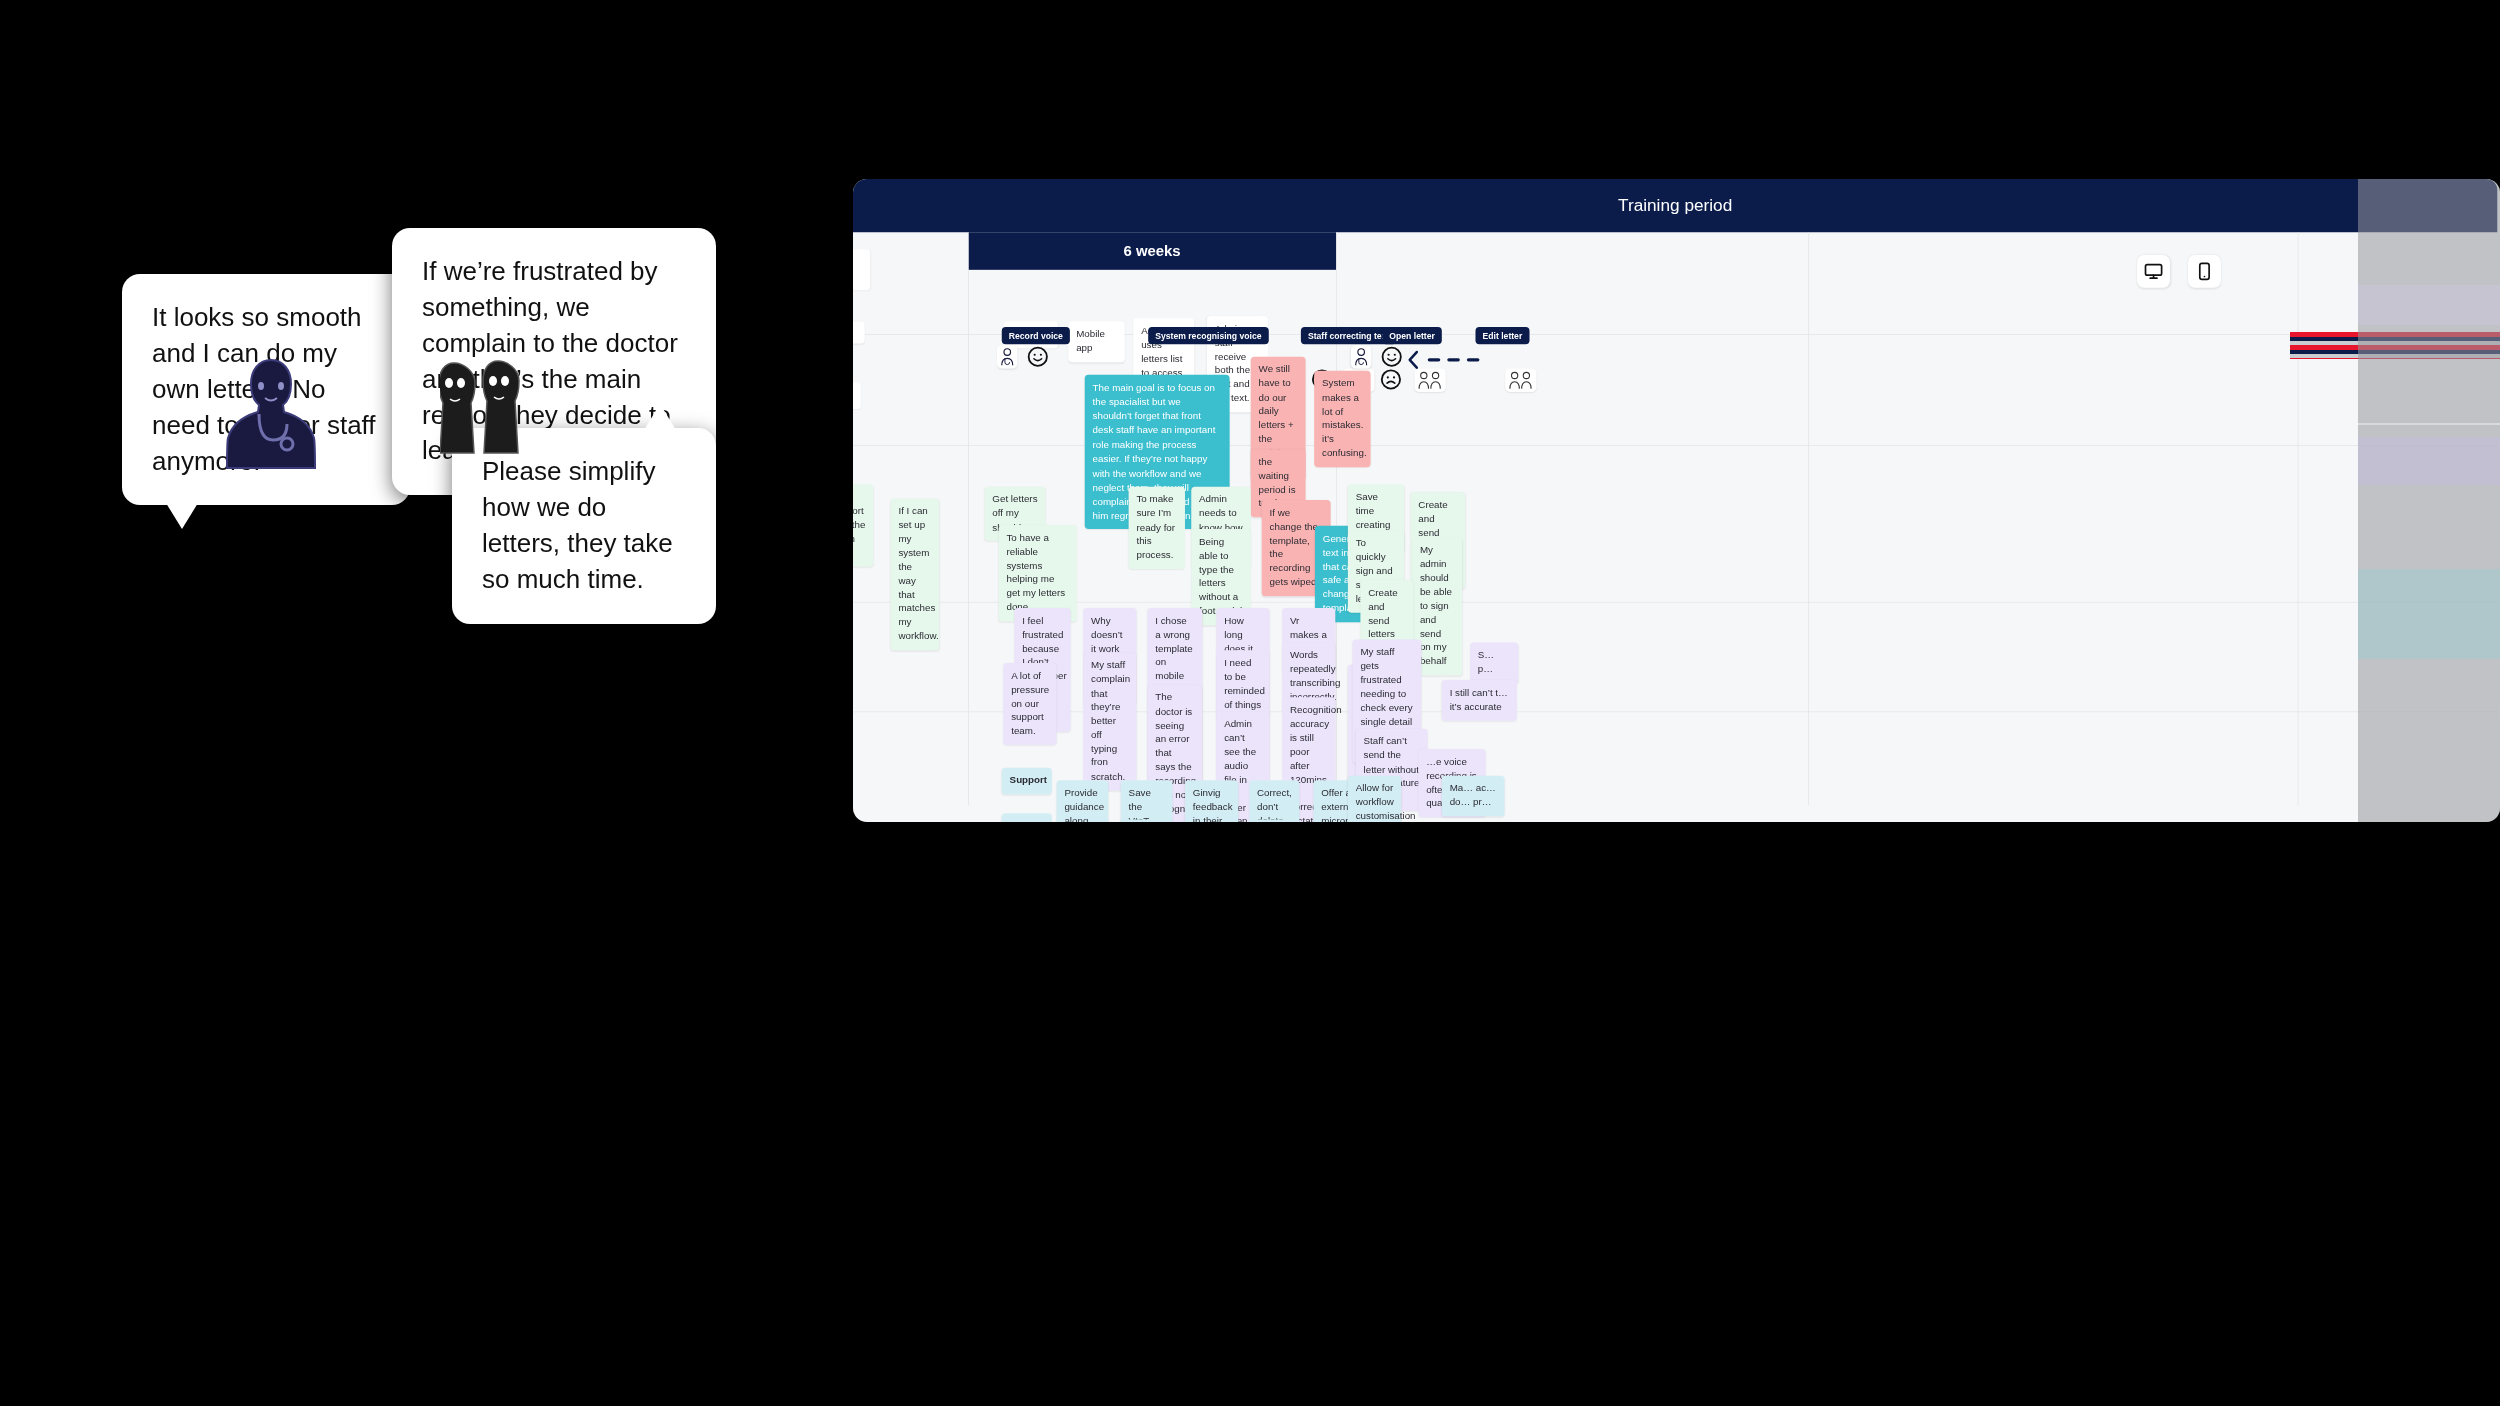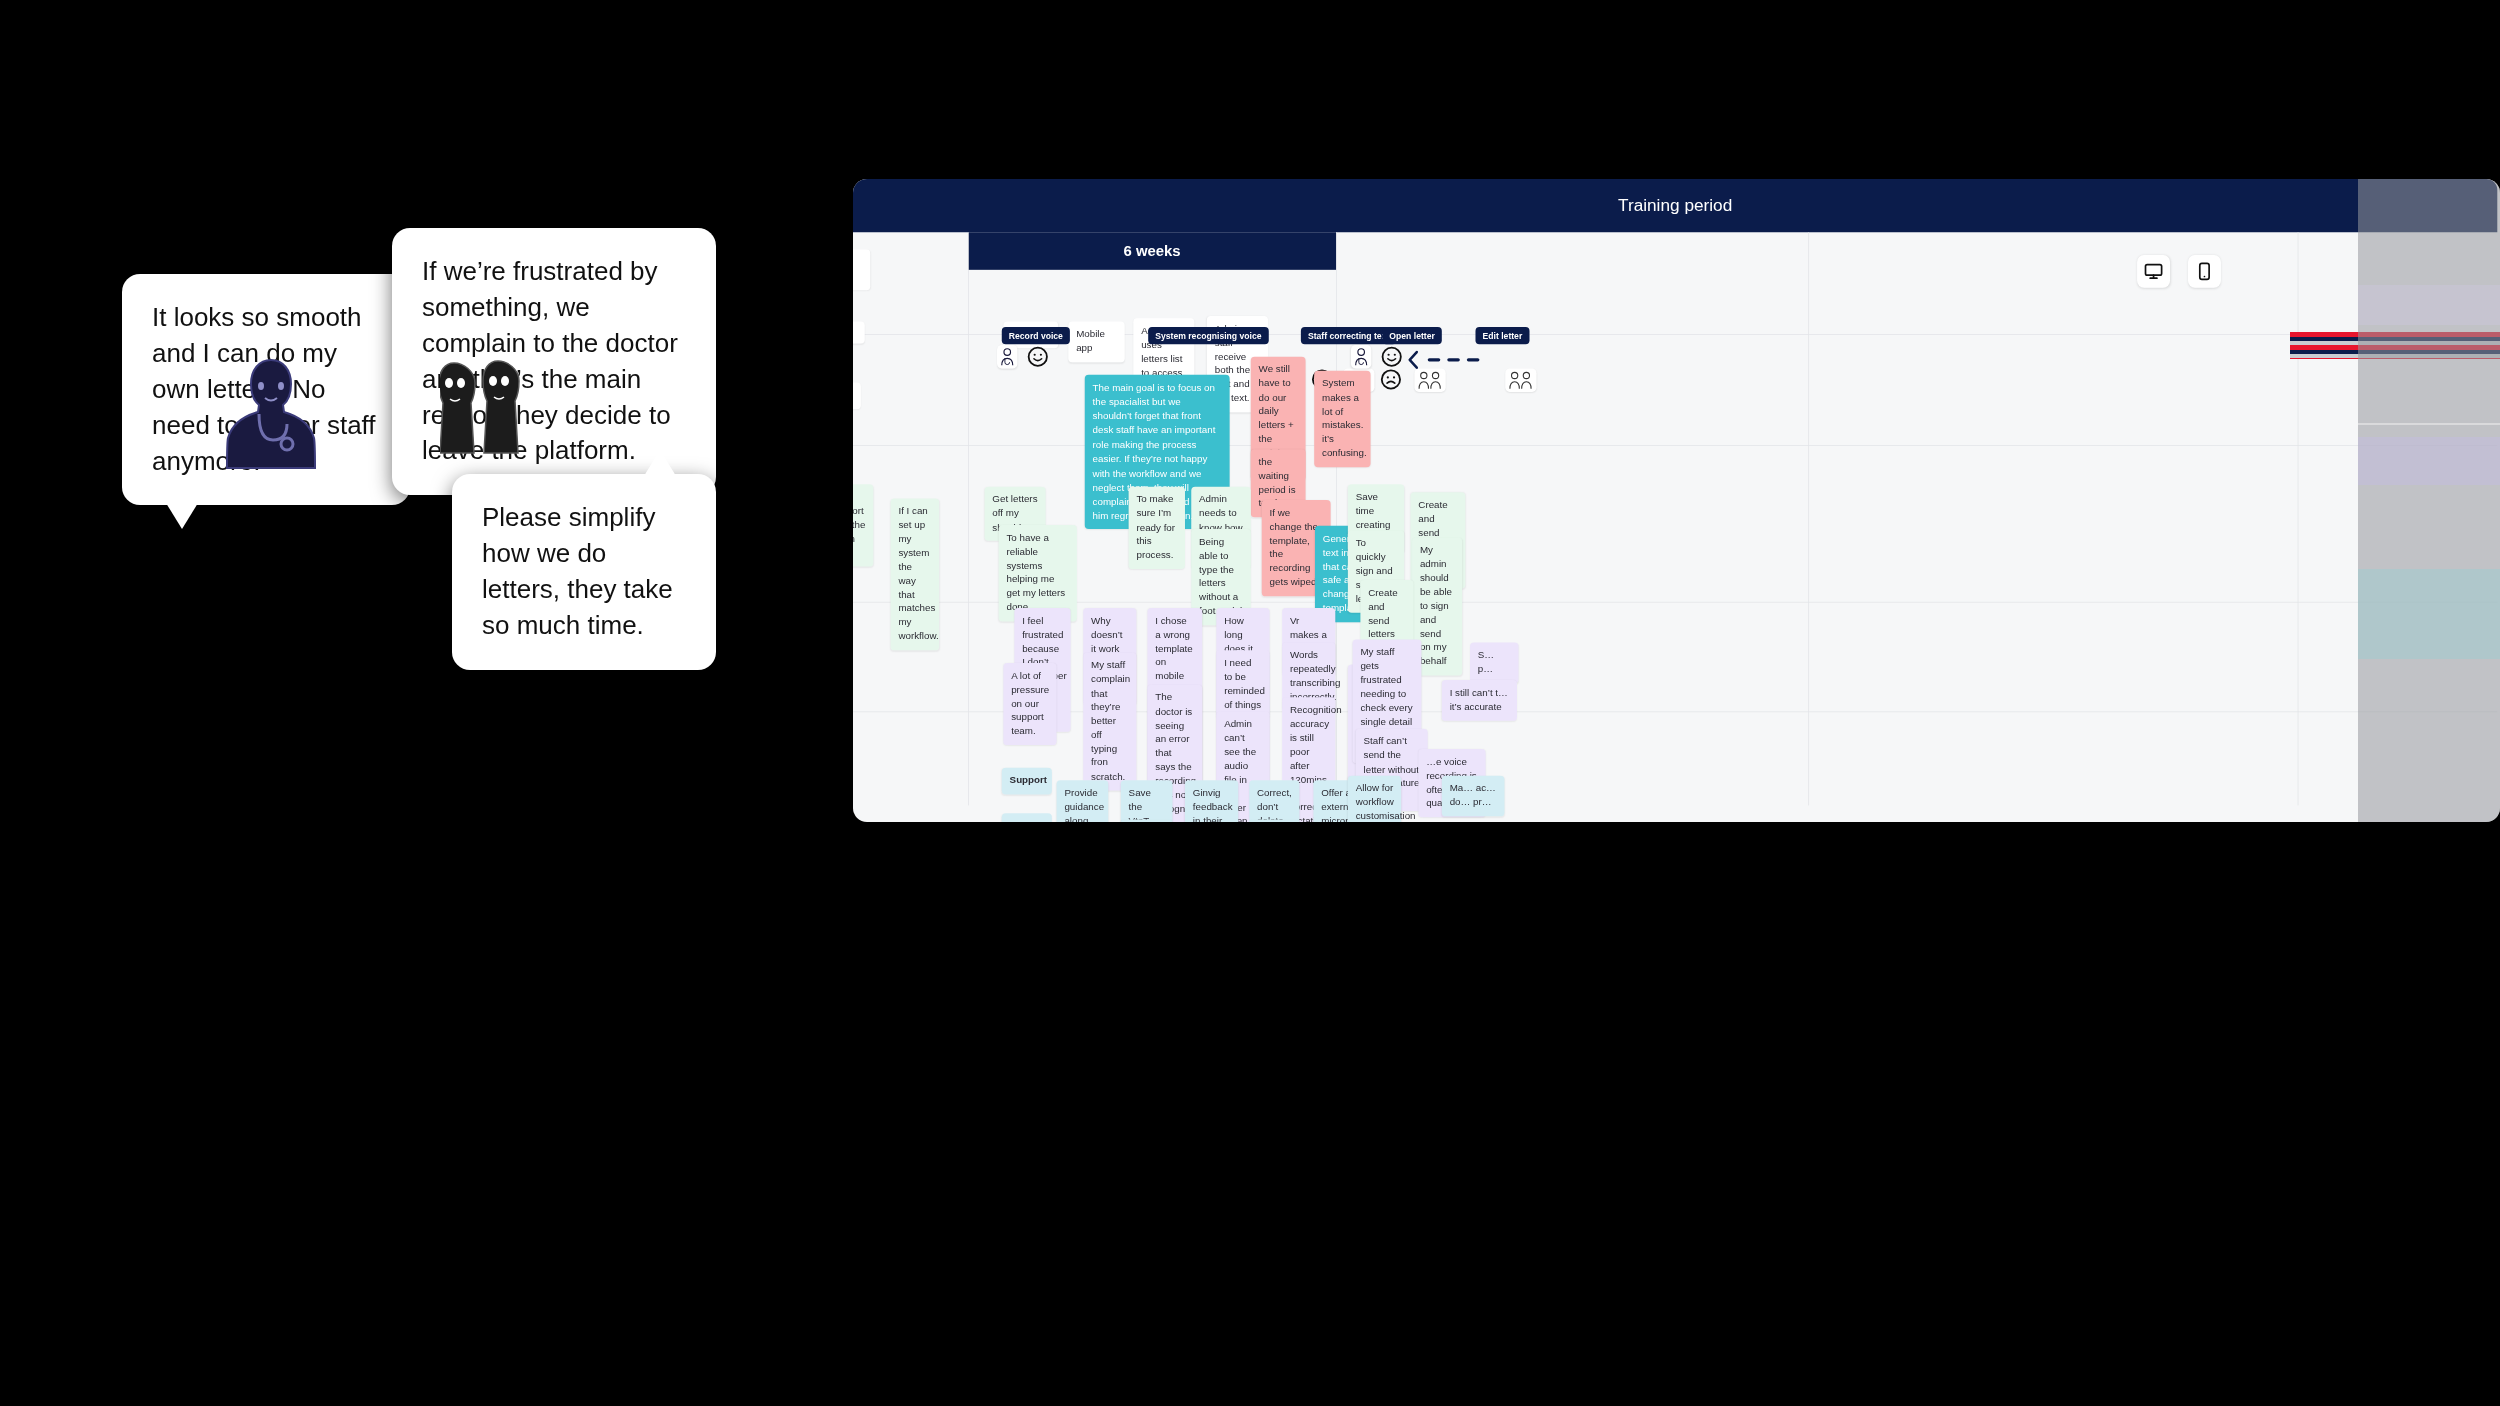--- a/index.html
+++ b/index.html
@@ -14,21 +14,21 @@
           padding:26px 30px;color:#111;font-size:26px;line-height:1.38;}
   .bubble:after{content:"";position:absolute;width:0;height:0;
           border-left:16px solid transparent;border-right:16px solid transparent;
           border-top:26px solid #fff;bottom:-24px;}
   .bubble.tail-left:after{left:44px;}
   .bubble.tail-mid:after{left:50%;margin-left:-16px;}
   .bubble.tail-up:after{border-top:none;border-bottom:26px solid #fff;top:-24px;bottom:auto;}
 
   #b1{left:122px;top:274px;width:228px;}
   #b2{left:392px;top:228px;width:264px;}
-  #b3{left:452px;top:474px;width:204px;}
+  #b3{left:452px;top:428px;width:204px;}
 
   
   .avatar{position:absolute;}
   #av-doc{left:215px;top:352px;width:150px;height:120px;}
   #av-pair{left:440px;top:355px;width:120px;height:100px;}
 
   
   .board{position:absolute;left:853px;top:179px;width:1647px;height:643px;
          background:#f6f7f8;border-radius:14px;overflow:hidden;
          box-shadow:0 10px 40px rgba(0,0,0,.5);}

